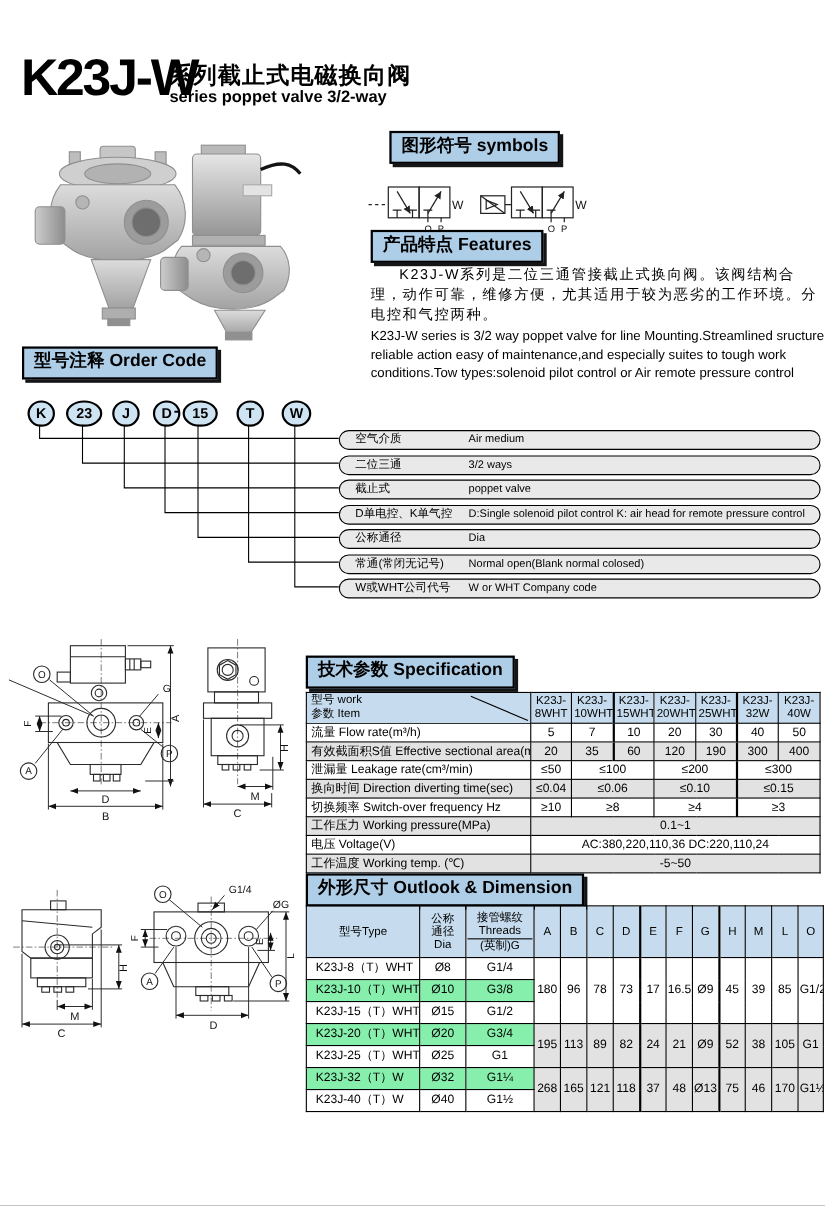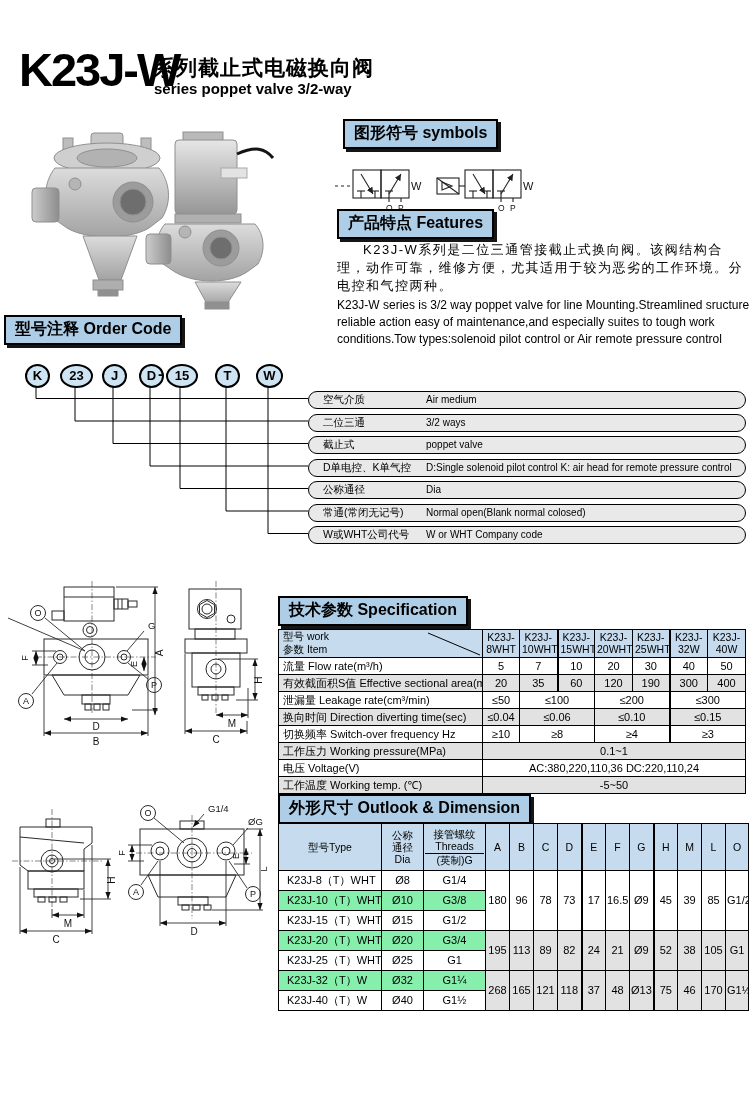--- a/index.html
+++ b/index.html
@@ -108,21 +108,21 @@
       <path d="M140,94 C131,104 129,120 138,134 L150,142 C170,154 204,154 222,142 L233,134 C241,120 239,104 230,94 Z" fill="url(#pg1)"></path>
       <rect x="121" y="104" width="25" height="30" rx="4" fill="url(#pg2)"></rect>
       <circle cx="196" cy="118" r="18" fill="#9c9c9c"></circle>
       <circle cx="196" cy="118" r="11" fill="#6e6e6e"></circle>
       <circle cx="160" cy="102" r="6" fill="#b5b5b5"></circle>
       <polygon points="170,152 216,152 202,174 182,174" fill="url(#pg1)"></polygon>
       <rect x="180" y="172" width="24" height="7" fill="#909090"></rect>
     </g>
   </svg>
 
-  <div class="sec-header" style="left:343px;top:119px;">图形符号 symbols</div>
+  <div class="sec-header" style="left:354px;top:119px;">图形符号 symbols</div>
 
   <svg class="abs" style="left:333px;top:156px;" width="208" height="64" viewBox="0 0 208 64">
     <defs>
       <marker id="symArr" markerWidth="8" markerHeight="8" refX="6" refY="3" orient="auto">
         <path d="M0,0 L6,3 L0,6 Z" fill="#222"></path>
         </marker>
     </defs>
     <g stroke="#222" stroke-width="1.1" fill="none">
 
       <line x1="2" y1="30" x2="20" y2="30" stroke-dasharray="3 3"></line>
@@ -161,21 +161,21 @@
     <text x="65" y="55" font-size="8.5">P</text>
     <text x="190" y="34" font-size="11">W</text>
     <text x="165" y="55" font-size="8.5">O</text>
     <text x="177" y="55" font-size="8.5">P</text>
   </svg>
 
   <div class="sec-header" style="left:337px;top:209px;">产品特点 Features</div>
   <div class="feat-cn">K23J-W系列是二位三通管接截止式换向阀。该阀结构合理，动作可靠，维修方便，尤其适用于较为恶劣的工作环境。分电控和气控两种。</div>
   <div class="feat-en">K23J-W series is 3/2 way poppet valve for line Mounting.Streamlined sructure, reliable action easy of maintenance,and especially suites to tough work conditions.Tow types:solenoid pilot control or Air remote pressure control</div>
 
-  <div class="sec-header" style="left:4px;top:315px;">型号注释 Order Code</div>
+  <div class="sec-header" style="left:20px;top:315px;">型号注释 Order Code</div>
 
   <div class="code-circle" style="left:25px;width:21px;">K</div>
   <div class="code-circle" style="left:60px;width:29px;">23</div>
   <div class="code-circle" style="left:102px;width:21px;">J</div>
   <div class="code-circle" style="left:139px;width:21px;">D</div>
   <div class="code-dash">-</div>
   <div class="code-circle" style="left:166px;width:28px;">15</div>
   <div class="code-circle" style="left:215px;width:21px;">T</div>
   <div class="code-circle" style="left:256px;width:23px;">W</div>
 

